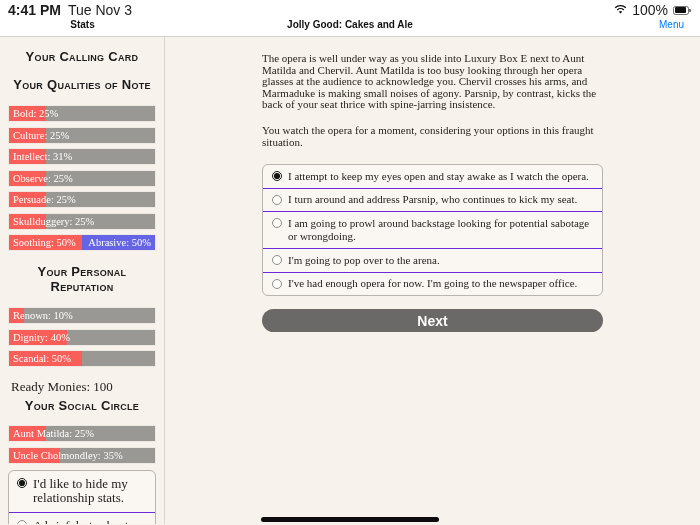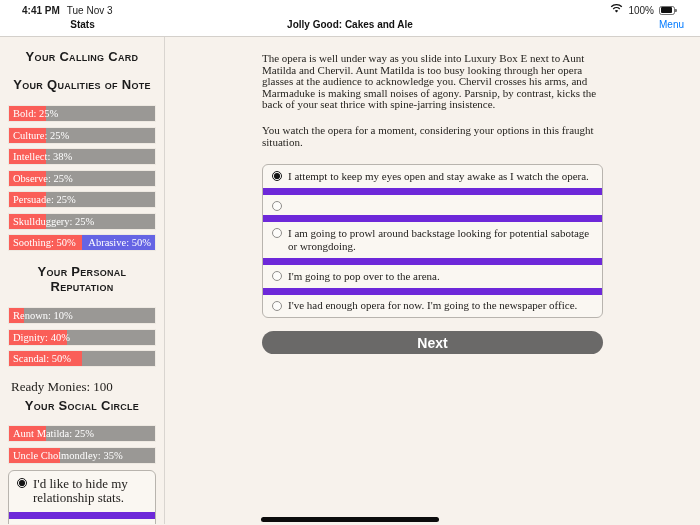--- a/index.html
+++ b/index.html
@@ -5,22 +5,22 @@
   * { margin:0; padding:0; box-sizing:border-box; }
   html,body { background:#e8e4de; }
   .screen {
     position:relative; width:700px; height:525px; overflow:hidden;
     background:var(--page_bg,#f7f2ec);
     font-family:"Liberation Serif", serif; color:#242220;
   }
   
   .statusbar {
     height:18px; background:#fff; display:flex; justify-content:space-between;
-    align-items:center; padding:2px 22px 0;
-    font-family:"Liberation Sans", sans-serif; font-size:10px; color:#1c1c1c;
+    align-items:center; padding:2px 8px 0;
+    font-family:"Liberation Sans", sans-serif; font-size:14px; color:#1c1c1c;
   }
   .sb-left { display:flex; gap:7px; align-items:center; }
   .sb-time { font-weight:bold; }
   .sb-right { display:flex; gap:5px; align-items:center; }
   .batt { position:relative; width:19px; height:9px; }
   .batt .case { position:absolute; left:0; top:0; width:16px; height:9px;
     border:1px solid rgba(0,0,0,.55); border-radius:2.5px; }
   .batt .fill { position:absolute; left:1.5px; top:1.5px; width:11.5px; height:6px;
     border-radius:1px; background:#111; }
   .batt .nub { position:absolute; right:1px; top:3px; width:1.8px; height:3.4px;
@@ -63,21 +63,21 @@
   }
   .statbar .bar-labels { position:relative; display:flex; justify-content:space-between; }
   .monies { font-size:13px; color:#1f1d1a; margin:12px 0 3px 3px; }
   .heading-social { margin-top:2px; margin-bottom:12px; }
   
   .choice-box {
     border:1px solid #b8b4ae; border-radius:6px; background:#faf7f2; overflow:hidden;
   }
   .choice-row {
     display:flex; gap:6px; align-items:flex-start;
-    padding:4.5px 9px; border-bottom:7px solid #6d28d9;
+    padding:4.5px 9px; border-bottom:1px solid #6d28d9;
     font-size:11px; line-height:13.5px; cursor:pointer;
   }
   .choice-row:last-child { border-bottom:none; }
   .radio {
     flex:none; width:10px; height:10px; border-radius:50%;
     border:1.5px solid #8f8d8a; background:#fdfcfa; margin-top:1.5px; position:relative;
   }
   .radio.selected { border-color:#151515; }
   .radio.selected::after {
     content:""; position:absolute; inset:1.2px; border-radius:50%; background:#151515;
@@ -141,21 +141,21 @@
       <div class="statbar">
         <div class="fill" style="width: 25%;"></div>
         <div class="bar-label">Bold: 25%</div>
       </div>
       <div class="statbar">
         <div class="fill" style="width: 25%;"></div>
         <div class="bar-label">Culture: 25%</div>
       </div>
       <div class="statbar">
         <div class="fill" style="width: 25%;"></div>
-        <div class="bar-label">Intellect: 38%</div>
+        <div class="bar-label">Intellect: 31%</div>
       </div>
       <div class="statbar">
         <div class="fill" style="width: 25%;"></div>
         <div class="bar-label">Observe: 25%</div>
       </div>
       <div class="statbar">
         <div class="fill" style="width: 25%;"></div>
         <div class="bar-label">Persuade: 25%</div>
       </div>
       <div class="statbar">
@@ -218,20 +218,21 @@
           <p>You watch the opera for a moment, considering your options in this fraught situation.</p>
         </div>
 
         <div class="choice-box">
           <div class="choice-row">
             <span class="radio selected"></span>
             <span class="choice-text">I attempt to keep my eyes open and stay awake as I watch the opera.</span>
           </div>
           <div class="choice-row">
             <span class="radio"></span>
+            <span class="choice-text">I turn around and address Parsnip, who continues to kick my seat.</span>
           </div>
           <div class="choice-row">
             <span class="radio"></span>
             <span class="choice-text">I am going to prowl around backstage looking for potential sabotage or wrongdoing.</span>
           </div>
           <div class="choice-row">
             <span class="radio"></span>
             <span class="choice-text">I'm going to pop over to the arena.</span>
           </div>
           <div class="choice-row">

